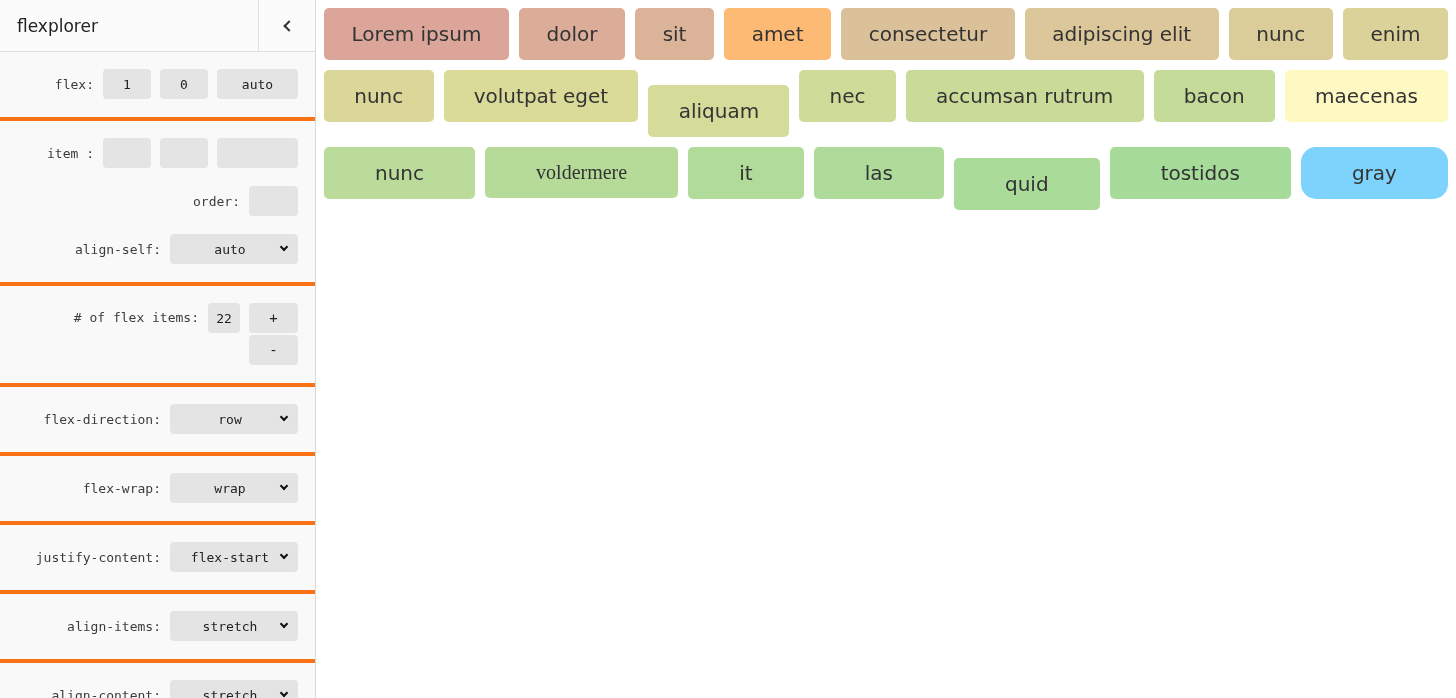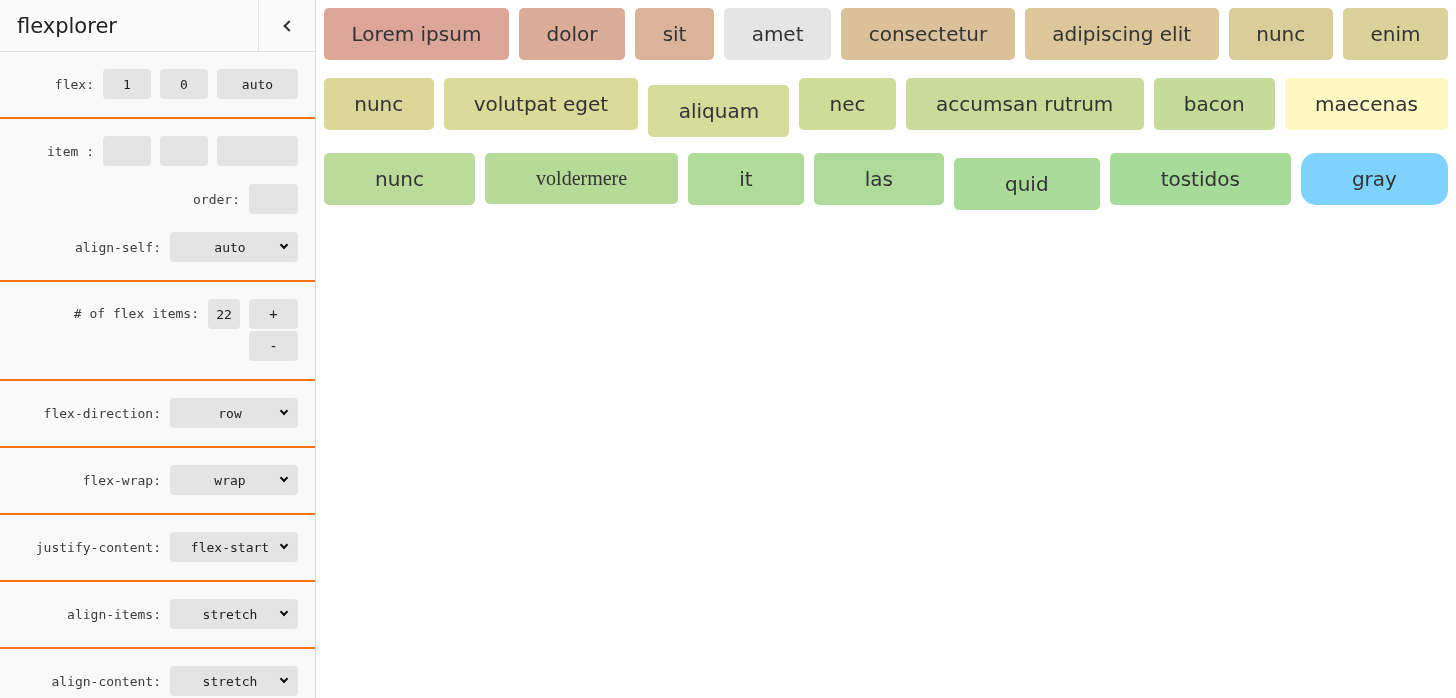--- a/index.html
+++ b/index.html
@@ -10,32 +10,32 @@
   }
 
   
   .sidebar {
     width:316px; min-width:316px; height:698px; background:#f9f9f9;
     border-right:1px solid #d9d9d9; overflow:hidden;
   }
   .header { height:52px; display:flex; border-bottom:1px solid #e0e0e0; background:#fbfbfb; }
   .title {
     flex:1; display:flex; align-items:center; padding-left:17px;
-    font-size:21px; color:#222;
+    font-size:17px; color:#222;
   }
   .collapse-btn {
     width:57px; height:52px; border:none; border-left:1px solid #e0e0e0;
     background:transparent; display:flex; align-items:center; justify-content:center;
     cursor:pointer; padding:0;
   }
   .chev-left {
     width:8px; height:8px; border:solid #333; border-width:0 2px 2px 0;
     transform:rotate(135deg); margin-left:3px;
   }
-  .section { border-bottom:2px solid #f97316; padding:17px 17px 18px; }
+  .section { border-bottom:4px solid #f97316; padding:17px 17px 18px; }
   .row { display:flex; justify-content:flex-end; align-items:center; gap:9px; }
   .row + .row { margin-top:18px; }
   .lbl {
     font-family:"DejaVu Sans Mono", monospace; font-size:13px; color:#3c3c3c;
     white-space:nowrap;
   }
   .tb {
     background:#e4e4e4; border:none; border-radius:4px; height:30px;
     text-align:center; font-family:"DejaVu Sans Mono", monospace; font-size:13px;
     color:#222; padding:0 4px; outline:none;
@@ -58,21 +58,21 @@
   .count-row .lbl { line-height:30px; }
   .stepper { display:flex; flex-direction:column; gap:2px; }
   .stepper button {
     width:49px; height:30px; background:#e4e4e4; border:none; border-radius:4px;
     font-family:"DejaVu Sans Mono", monospace; font-size:14px; color:#222; cursor:pointer;
   }
 
   
   .stage {
     flex:1; padding:3px; display:flex; flex-wrap:wrap;
-    align-content:flex-start; align-items:center; overflow:hidden;
+    align-content:flex-start; align-items:flex-start; overflow:hidden;
   }
   .flex-item {
     flex:1 0 auto; margin:5px; padding:14px 25px; border-radius:5px;
     font-size:20px; color:#333; text-align:center;
     display:flex; align-items:center; justify-content:center; cursor:pointer;
   }
 </style>
 </head>
 <body>
 
@@ -174,21 +174,21 @@
       </div>
     </div>
   </div>
 
 </div>
 
 <div class="stage">
     <div class="flex-item" style="background: rgb(219, 166, 153);">Lorem ipsum</div>
     <div class="flex-item" style="background: rgb(219, 173, 153);">dolor</div>
     <div class="flex-item" style="background: rgb(219, 179, 153);">sit</div>
-    <div class="flex-item" style="background: #e5e5e5;">amet</div>
+    <div class="flex-item" style="background: #fdba74;">amet</div>
     <div class="flex-item" style="background: rgb(219, 193, 153);">consectetur</div>
     <div class="flex-item" style="background: rgb(219, 199, 153);">adipiscing elit</div>
     <div class="flex-item" style="background: rgb(219, 205, 153);">nunc</div>
     <div class="flex-item" style="background: rgb(219, 210, 153);">enim</div>
     <div class="flex-item" style="background: rgb(219, 215, 153);">nunc</div>
     <div class="flex-item" style="background: rgb(218, 219, 153);">volutpat eget</div>
     <div class="flex-item" style="background: rgb(213, 219, 153); margin-top: 20px;">aliquam</div>
     <div class="flex-item" style="background: rgb(207, 219, 153);">nec</div>
     <div class="flex-item" style="background: rgb(202, 219, 153);">accumsan rutrum</div>
     <div class="flex-item" style="background: rgb(196, 219, 153);">bacon</div>

